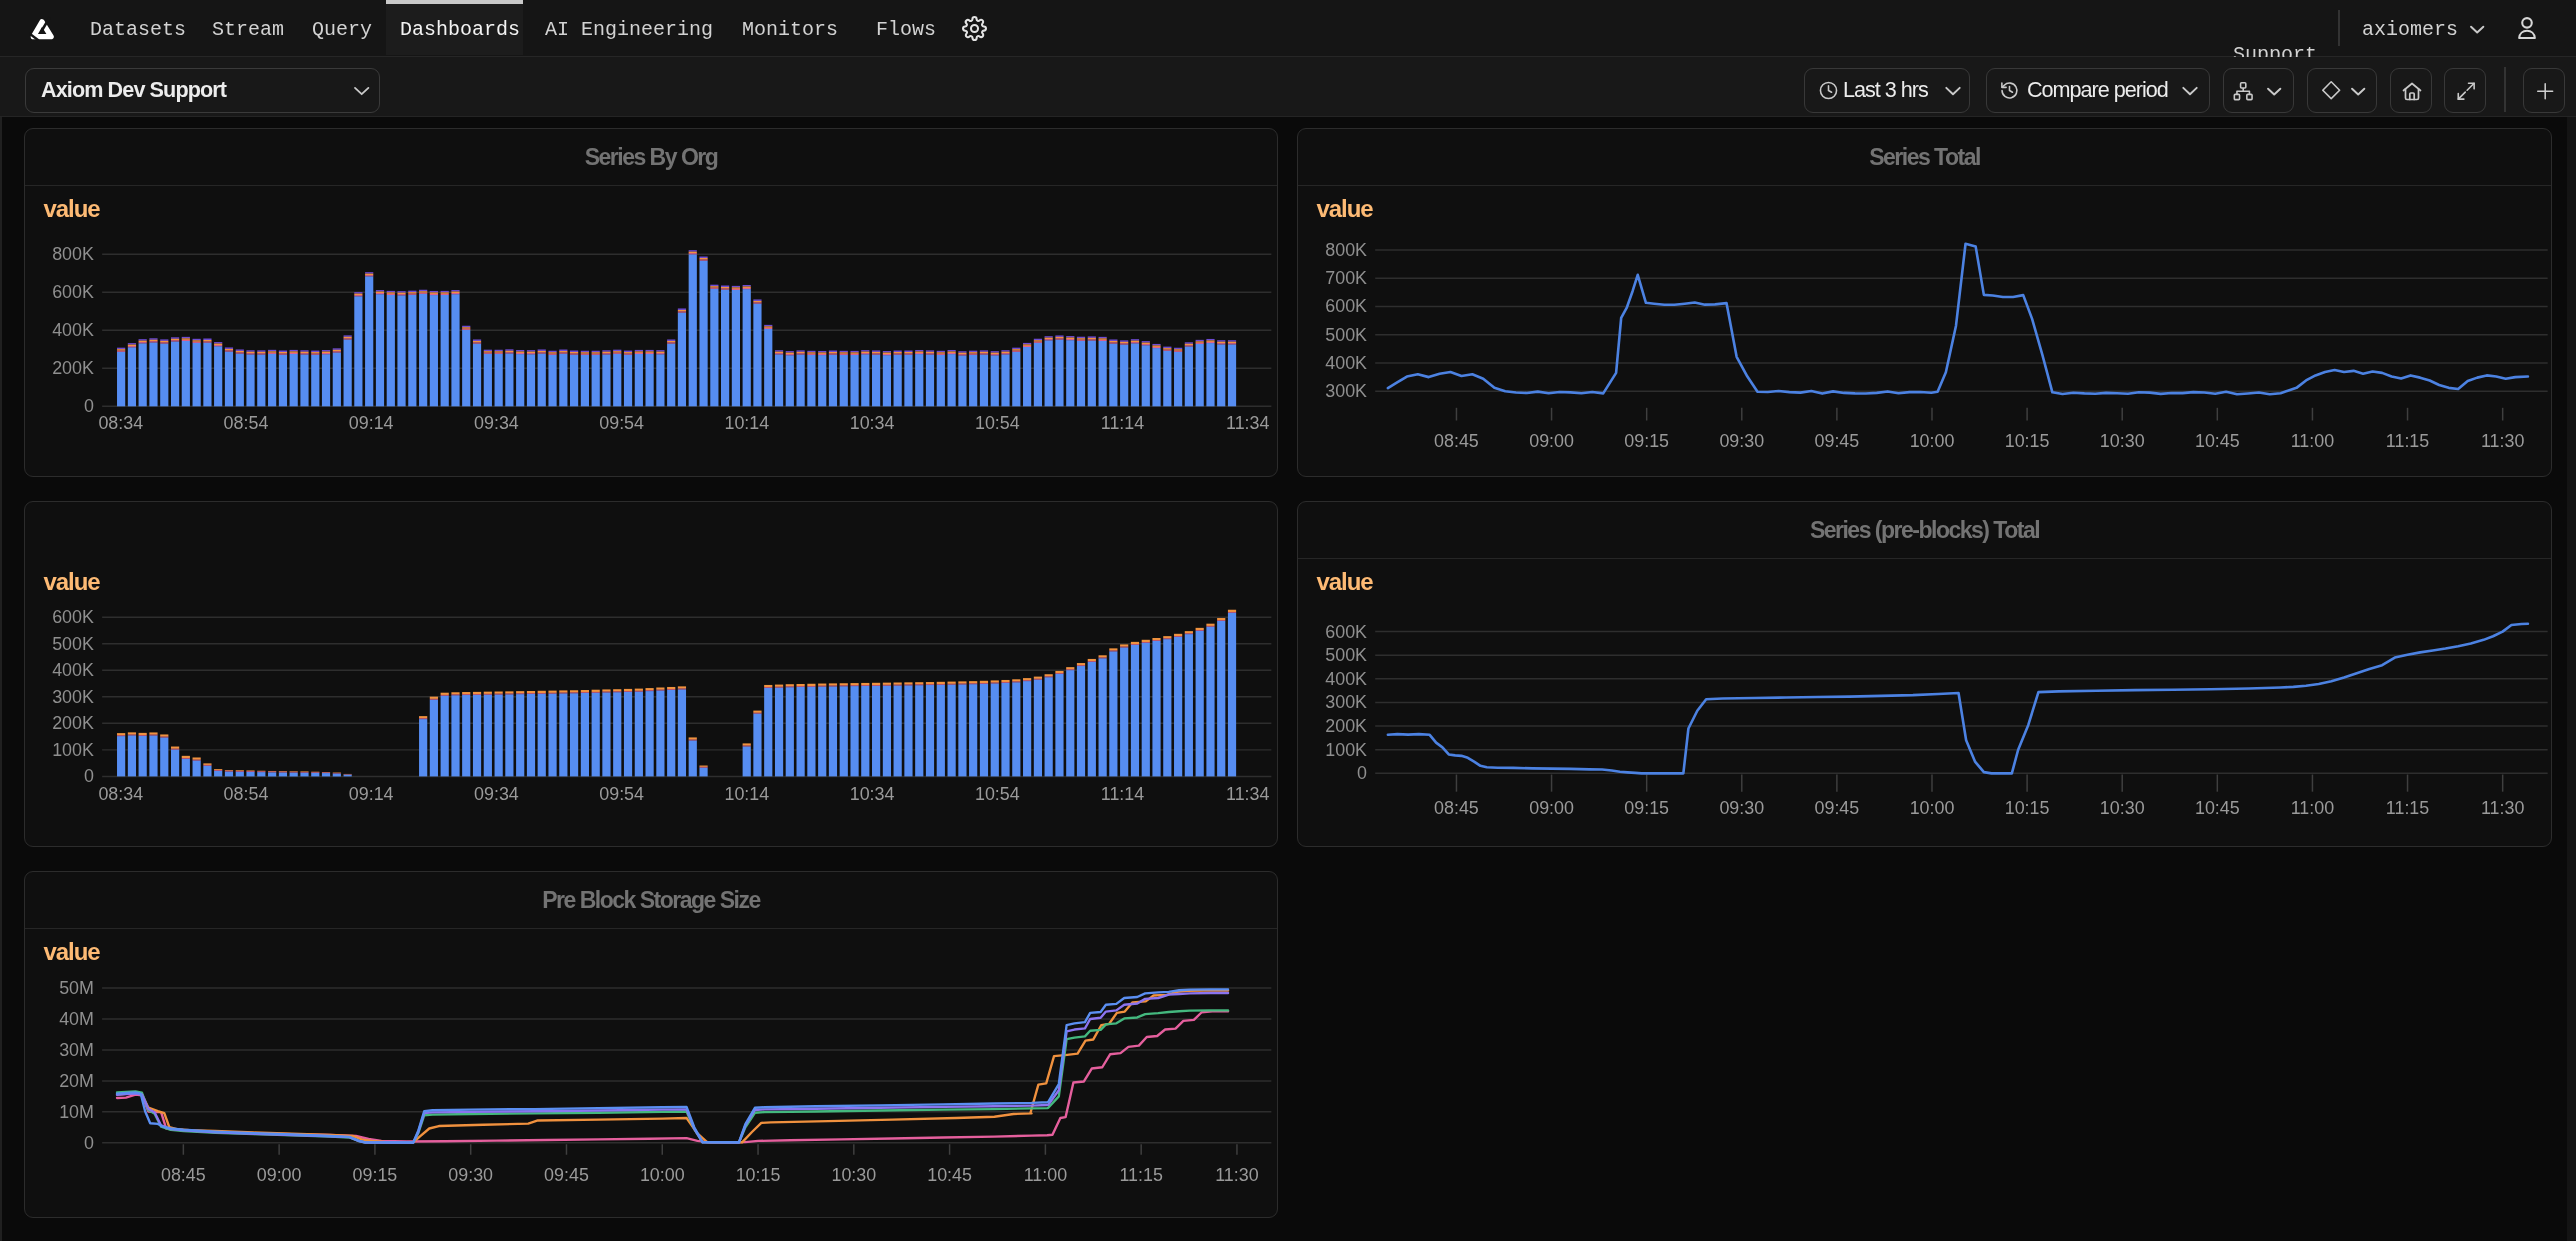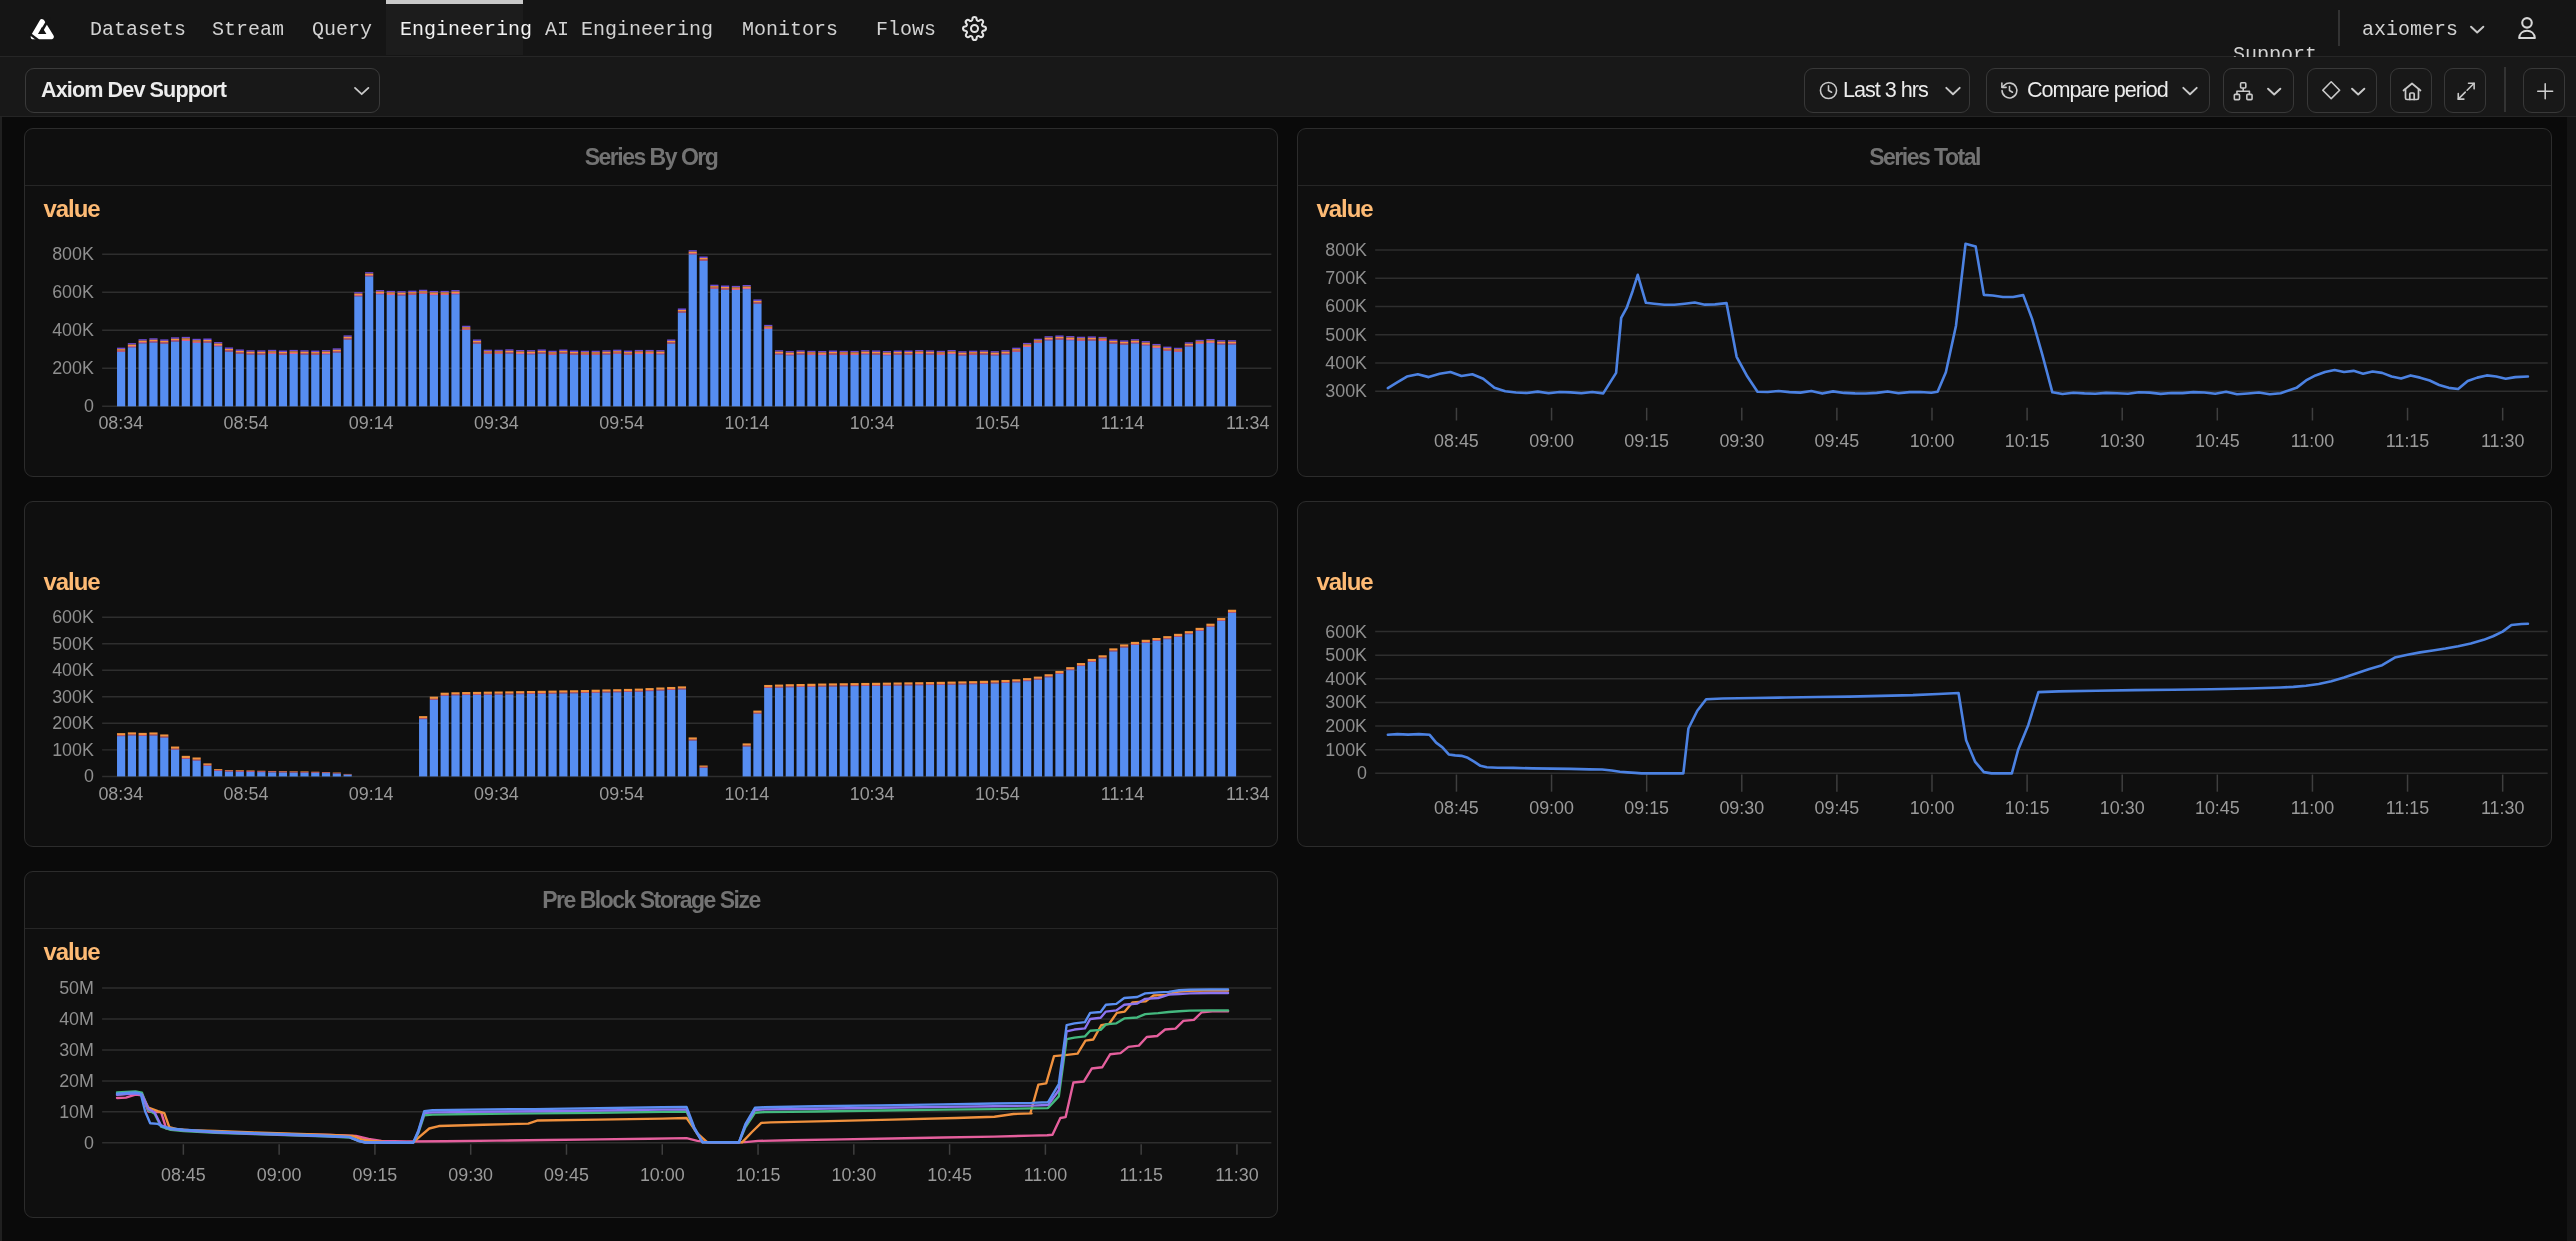--- a/index.html
+++ b/index.html
@@ -41,21 +41,21 @@
 <div class="tabbg"></div>
 <div class="tabbar"></div>
 <svg width="26" height="25" viewBox="0 0 54 52" style="position:absolute;left:29px;top:15.7px">
 <path d="M27 12 L46 43 L9 43 Z" fill="none" stroke="#fff" stroke-width="11" stroke-linejoin="round"></path>
 <line x1="43" y1="3" x2="28" y2="28" stroke="#151515" stroke-width="5.5"></line>
 <line x1="0" y1="36" x2="20" y2="51" stroke="#151515" stroke-width="5"></line>
 </svg>
 <div class="navitem" style="left:90px">Datasets</div>
     <div class="navitem" style="left:212px">Stream</div>
     <div class="navitem" style="left:312px">Query</div>
-    <div class="navitem active" style="left:400px">Engineering</div>
+    <div class="navitem active" style="left:400px">Dashboards</div>
     <div class="navitem" style="left:545px">AI Engineering</div>
     <div class="navitem" style="left:742px">Monitors</div>
     <div class="navitem" style="left:876px">Flows</div>
 <svg width="25" height="25" viewBox="0 0 24 24" style="position:absolute;left:962px;top:15.7px" fill="none" stroke="#e2e2e2" stroke-width="2.0" stroke-linecap="round" stroke-linejoin="round">
 <circle cx="12" cy="12" r="3.4"></circle>
 <path d="M19.4 15a1.65 1.65 0 0 0 .33 1.82l.06.06a2 2 0 1 1-2.83 2.83l-.06-.06a1.65 1.65 0 0 0-1.82-.33 1.65 1.65 0 0 0-1 1.51V21a2 2 0 1 1-4 0v-.09A1.65 1.65 0 0 0 9 19.4a1.65 1.65 0 0 0-1.82.33l-.06.06a2 2 0 1 1-2.83-2.83l.06-.06a1.65 1.65 0 0 0 .33-1.82 1.65 1.65 0 0 0-1.51-1H3a2 2 0 1 1 0-4h.09A1.65 1.65 0 0 0 4.6 9a1.65 1.65 0 0 0-.33-1.82l-.06-.06a2 2 0 1 1 2.83-2.83l.06.06a1.65 1.65 0 0 0 1.82.33H9a1.65 1.65 0 0 0 1-1.51V3a2 2 0 1 1 4 0v.09a1.65 1.65 0 0 0 1 1.51 1.65 1.65 0 0 0 1.82-.33l.06-.06a2 2 0 1 1 2.83 2.83l-.06.06a1.65 1.65 0 0 0-.33 1.82V9a1.65 1.65 0 0 0 1.51 1H21a2 2 0 1 1 0 4h-.09a1.65 1.65 0 0 0-1.51 1z"></path>
 </svg>
 <div class="support">Support</div>
 <div class="vdiv" style="left:2338px;top:10.4px;height:36px"></div>
 <div class="axiomers">axiomers</div>
@@ -141,20 +141,21 @@
 <div class="vlabel">value</div>
 </div>
 <div class="card" style="left:1297px;top:128px;width:1255px;height:349px">
 <div class="cardtitle">Series Total</div>
 <div class="vlabel">value</div>
 </div>
 <div class="card" style="left:24px;top:501px;width:1254px;height:346px">
 <div class="vlabel">value</div>
 </div>
 <div class="card" style="left:1297px;top:501px;width:1255px;height:346px">
+<div class="cardtitle">Series (pre-blocks) Total</div>
 <div class="vlabel">value</div>
 </div>
 <div class="card" style="left:24px;top:871px;width:1254px;height:347px">
 <div class="cardtitle">Pre Block Storage Size</div>
 <div class="vlabel">value</div>
 </div>
 
 <svg width="2576" height="1242" viewBox="0 0 3456 1666" style="position:absolute;left:0;top:0">
 <defs>
 <clipPath id="c1">

